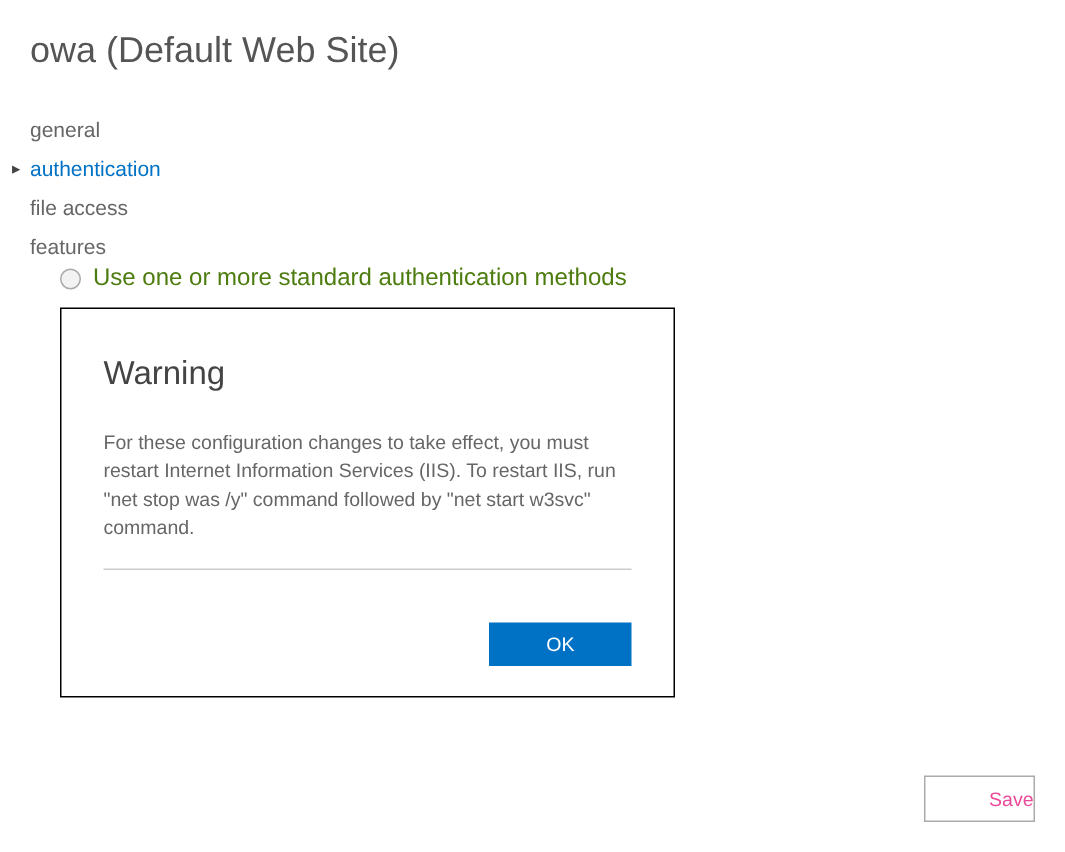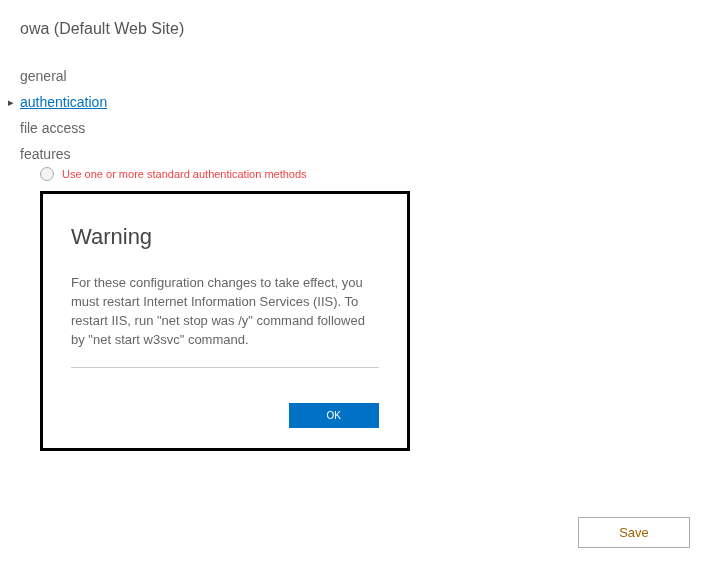--- a/index.html
+++ b/index.html
@@ -11,21 +11,21 @@
       font-family: "Segoe UI", Tahoma, sans-serif;
       font-size: 13px;
       color: #555;
       background: #fff;
       width: 710px;
       height: 568px;
       position: relative;
       padding: 20px 20px 0 20px;
     }
     .page-title {
-      font-size: 16px;
+      font-size: 24px;
       font-weight: 300;
       color: #555;
       margin-bottom: 25px;
     }
     .content {
       display: flex;
       flex-direction: column;
     }
     .sidebar {
       width: 155px;
@@ -33,53 +33,52 @@
     }
     .sidebar-item {
       font-size: 14px;
       color: #666;
       padding: 5px 0;
       cursor: pointer;
       position: relative;
     }
     .sidebar-item.active {
       color: #0072c6;
-      text-decoration: underline;
     }
     .sidebar-item.active::before {
       content: "▸";
       position: absolute;
       left: -12px;
       font-size: 11px;
       top: 7px;
       color: #444;
     }
     .main {
       flex: 1;
       padding-left: 20px;
     }
     .radio-row {
       display: flex;
       align-items: center;
       margin-bottom: 10px;
-      font-size: 11px;
-      color: #ef4444;
+      font-size: 16px;
+      color: #4d7c0f;
     }
     .radio-circle {
       width: 14px;
       height: 14px;
       border-radius: 50%;
       border: 1px solid #aaa;
       margin-right: 8px;
       background: #f3f3f3;
     }
     .dialog {
-      border: 3px solid #000000;
+      border: 1px solid #000000;
       padding: 30px 28px 20px 28px;
-      width: 370px;
+      width: 410px;
       margin-top: 5px;
       position: relative;
     }
     .dialog-title {
       font-size: 22px;
       font-weight: 300;
       color: #444;
       margin-bottom: 18px;
     }
     .dialog-text {
@@ -96,39 +95,39 @@
     }
     .dialog-buttons {
       text-align: right;
       margin-top: 35px;
     }
     .ok-button {
       background: #0072c6;
       color: #fff;
       border: none;
       padding: 7px 38px;
-      font-size: 10px;
+      font-size: 13px;
       cursor: pointer;
     }
     .bottom-buttons {
       position: absolute;
       right: 20px;
       bottom: 20px;
       display: flex;
       gap: 12px;
     }
     .secondary-btn {
       background: #fff;
       border: 1px solid #ababab;
-      color: #a16207;
+      color: #ec4899;
       padding: 7px 0;
-      width: 112px;
+      width: 74px;
       font-size: 13px;
       cursor: pointer;
-      text-align: center;
+      text-align: right;
     }
   </style>
 </head>
 <body>
 
 <div class="page-title">owa (Default Web Site)</div>
 
 <div class="content">
   <div class="sidebar">
     <div class="sidebar-item">general</div>

